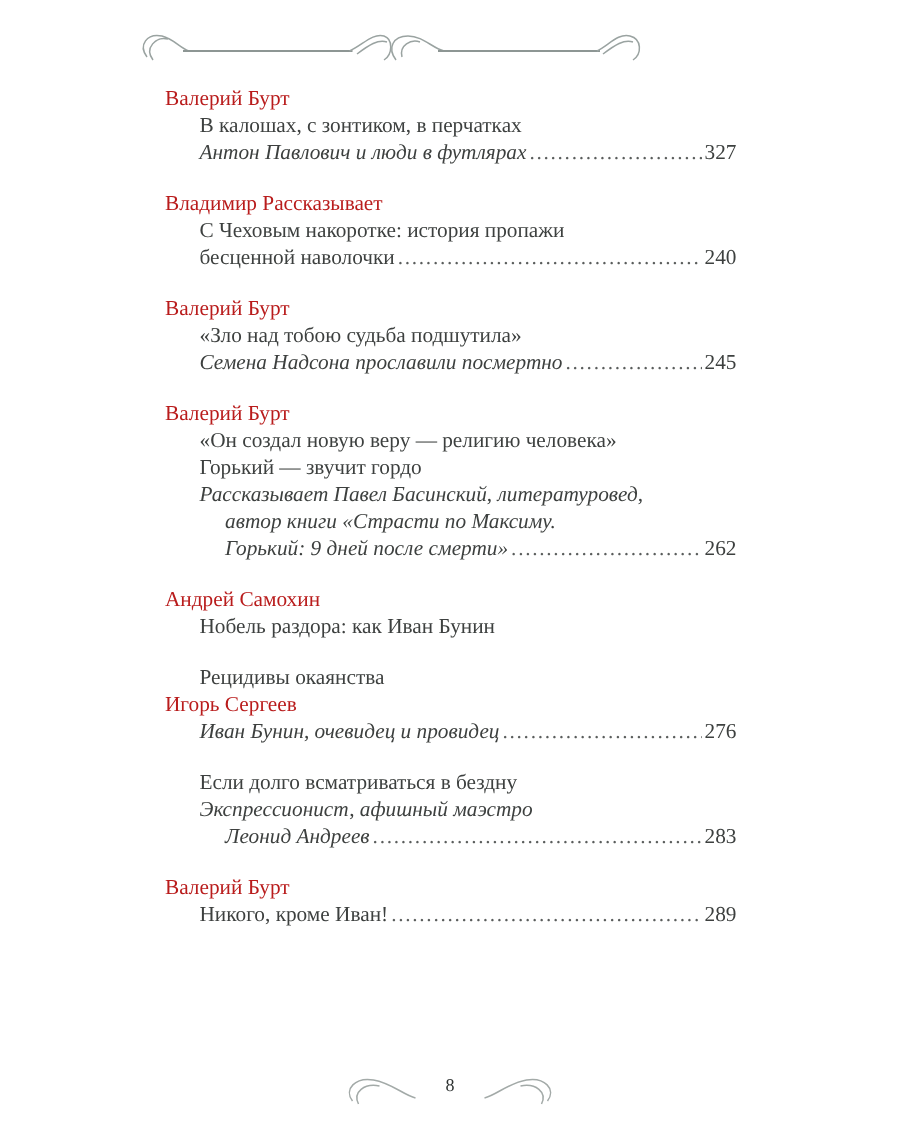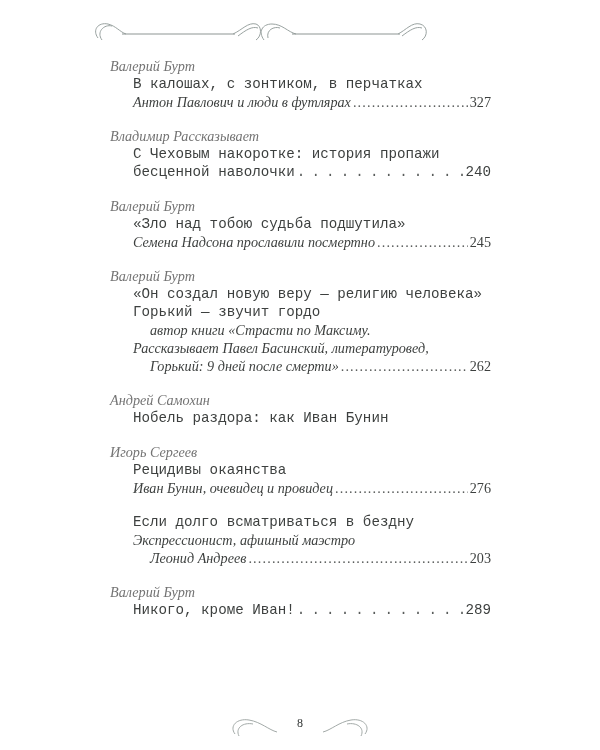--- a/index.html
+++ b/index.html
@@ -10,22 +10,22 @@
   }
   .ornament-top { position: absolute; left: 90px; top: 14px; width: 340px; height: 30px; }
   .ornament-bottom { position: absolute; left: 225px; top: 712px; width: 150px; height: 26px; }
   .page-number {
     position: absolute; left: 0; width: 600px; top: 716px; text-align: center;
     font-size: 12px; color: #2f3332;
   }
   .toc { position: absolute; left: 110px; top: 57px; width: 381px; }
   .entry { margin-bottom: 16px; }
   .line { font-size: 14.2px; line-height: 18px; height: 18px; white-space: nowrap; position: relative; }
-  .author { font-style: italic; color: #737373; }
-  .title { padding-left: 23px; font-family: Liberation Mono, monospace; }
+  .author { color: #b91c1c; }
+  .title { padding-left: 23px; }
   .sub { padding-left: 23px; font-style: italic; }
   .cont { padding-left: 40px; font-style: italic; }
   .lead {
     display: flex; align-items: center;
   }
   .lead .txt { flex: 0 0 auto; }
   .lead .dots {
     flex: 1 1 auto; overflow: hidden; white-space: nowrap; margin: 0 2px;
     letter-spacing: 3.2px; font-style: normal; color: #5a5d5c;
   }
@@ -79,51 +79,51 @@
       <span class="txt">Семена Надсона прославили посмертно</span>
       <span class="dots"></span>
       <span class="pg">245</span>
     </div>
   </div>
 
   <div class="entry">
     <div class="line author">Валерий Бурт</div>
     <div class="line title">«Он создал новую веру — религию человека»</div>
     <div class="line title">Горький — звучит гордо</div>
+    <div class="line sub">Рассказывает Павел Басинский, литературовед,</div>
     <div class="line cont">автор книги «Страсти по Максиму.</div>
-    <div class="line sub">Рассказывает Павел Басинский, литературовед,</div>
     <div class="line cont lead">
       <span class="txt">Горький: 9 дней после смерти»</span>
       <span class="dots"></span>
       <span class="pg">262</span>
     </div>
   </div>
 
   <div class="entry">
     <div class="line author">Андрей Самохин</div>
     <div class="line title">Нобель раздора: как Иван Бунин</div>
   </div>
 
   <div class="entry">
+    <div class="line title">Рецидивы окаянства</div>
     <div class="line author">Игорь Сергеев</div>
-    <div class="line title">Рецидивы окаянства</div>
     <div class="line sub lead">
       <span class="txt">Иван Бунин, очевидец и провидец</span>
       <span class="dots"></span>
       <span class="pg">276</span>
     </div>
   </div>
 
   <div class="entry">
     <div class="line title">Если долго всматриваться в бездну</div>
     <div class="line sub">Экспрессионист, афишный маэстро</div>
     <div class="line cont lead">
       <span class="txt">Леонид Андреев</span>
       <span class="dots"></span>
-      <span class="pg">203</span>
+      <span class="pg">283</span>
     </div>
   </div>
 
   <div class="entry">
     <div class="line author">Валерий Бурт</div>
     <div class="line title lead">
       <span class="txt">Никого, кроме Иван!</span>
       <span class="dots"></span>
       <span class="pg">289</span>
     </div>

